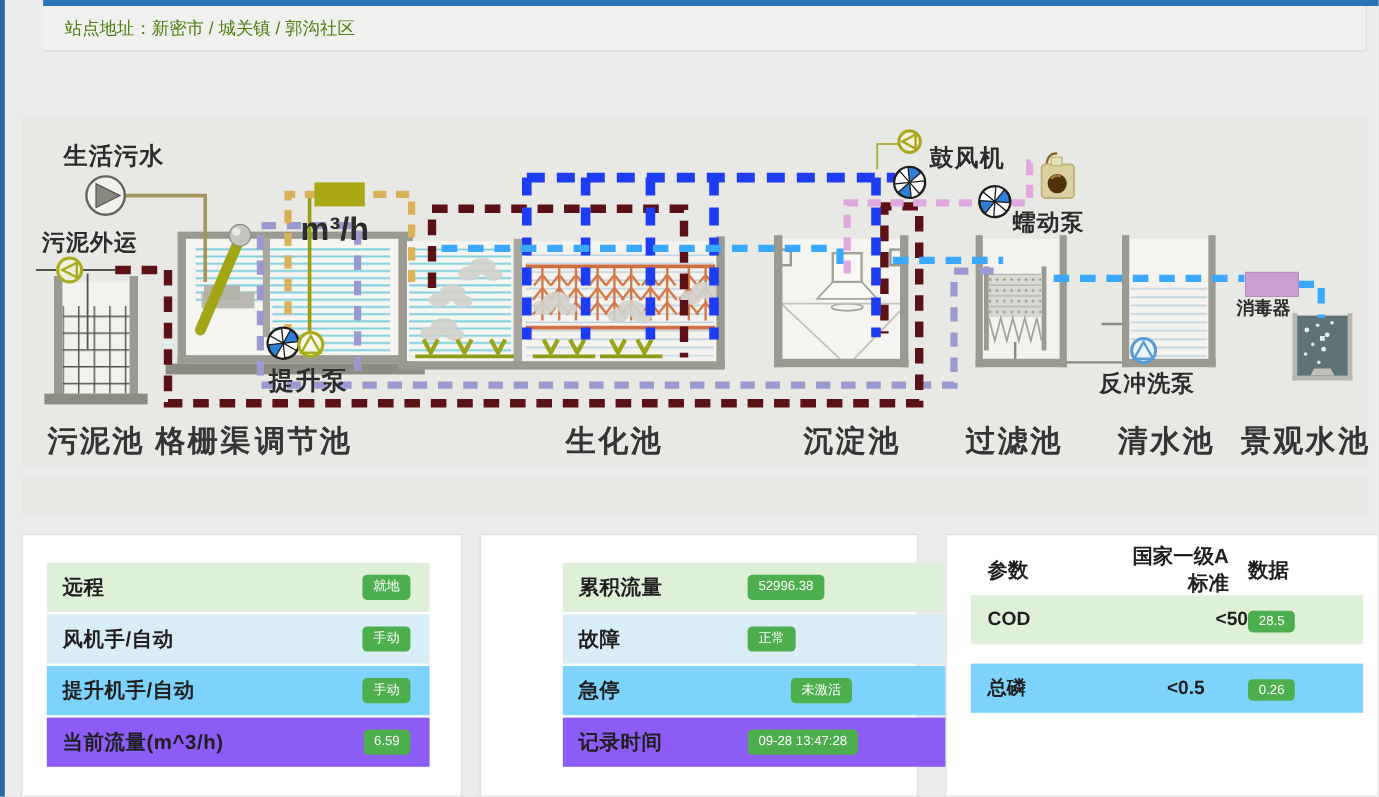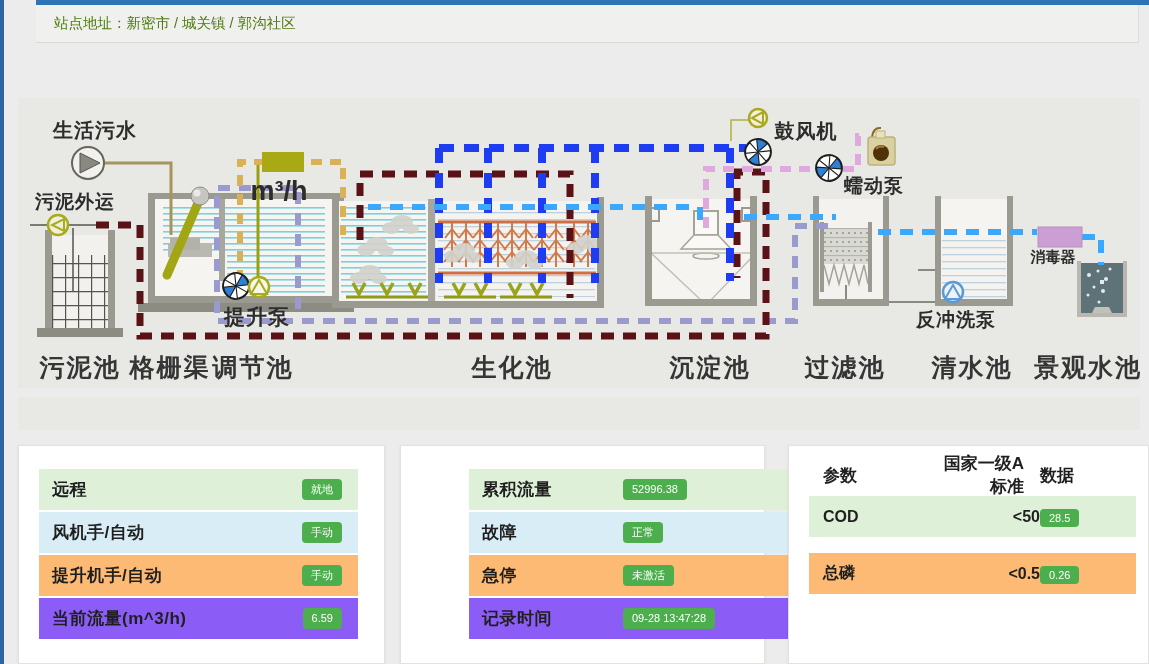--- a/index.html
+++ b/index.html
@@ -16,21 +16,21 @@
   .card1{left:18px;width:367px;}
   .card2{left:400px;width:365px;}
   .card3{left:788px;width:361px;}
   .tbl{position:absolute;}
   .tbl1{left:20px;top:23px;width:319px;}
   .tbl2{left:35px;top:23px;width:327px;margin-left:33px;}
   .tbl3{left:20px;top:14px;width:327px;}
   .srow{height:41px;margin-bottom:2px;display:flex;align-items:center;box-sizing:border-box;}
   .t-success{background:#dff0d8;}
   .t-info{background:#d9edf7;}
-  .t-warning{background:#fdba74;}
+  .t-warning{background:#7dd3fc;gap:36px;}
   .t-danger{background:#8b5cf6;}
   .lab{font-size:17px;font-weight:bold;color:#1f1f1f;padding-left:13px;letter-spacing:.5px;}
   .srow1{justify-content:space-between;}
   .srow1 .badge{margin-right:16px;}
   .srow2 .lab{width:141px;}
   .badge{background:#4cae4c;color:#fff;font-size:11px;font-weight:normal;border-radius:4px;
          padding:3px 9px;line-height:15px;white-space:nowrap;}
   .qhead{height:30px;margin-bottom:6px;display:flex;align-items:center;gap:16px;}
   .qh,.qc{font-size:17px;font-weight:bold;color:#1f1f1f;}
   .qcol1{width:110px;padding-left:14px;box-sizing:border-box;}

